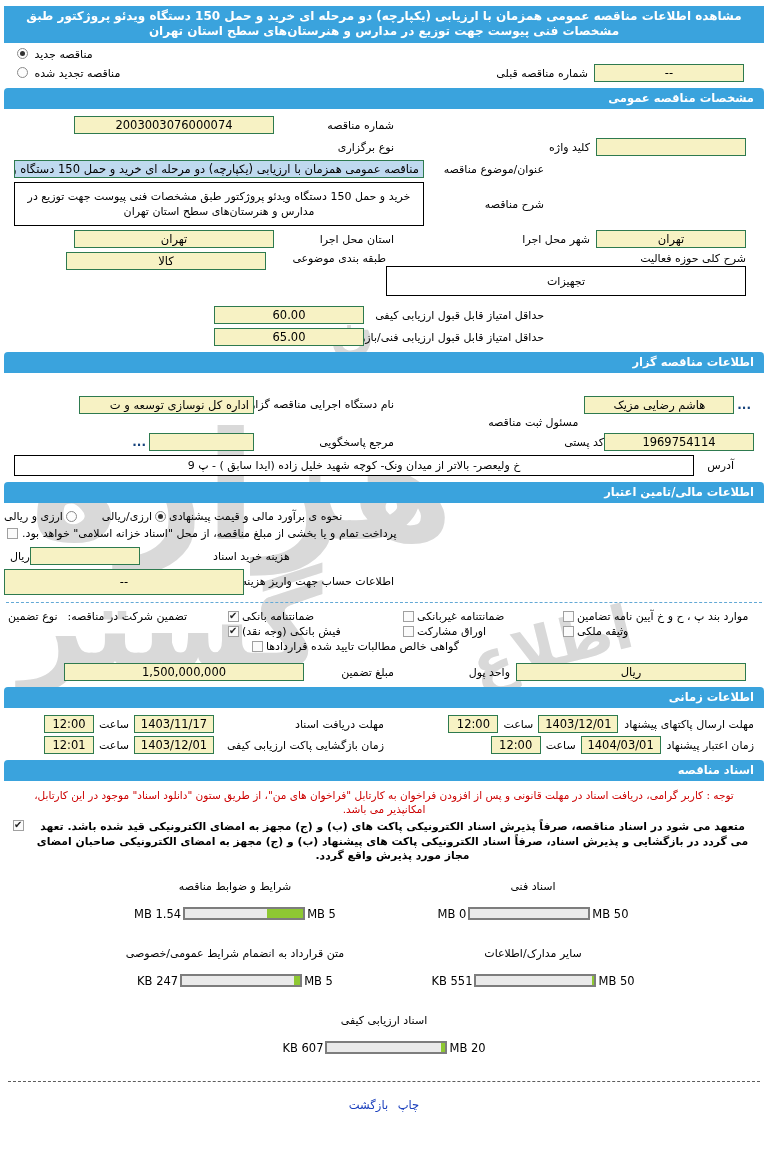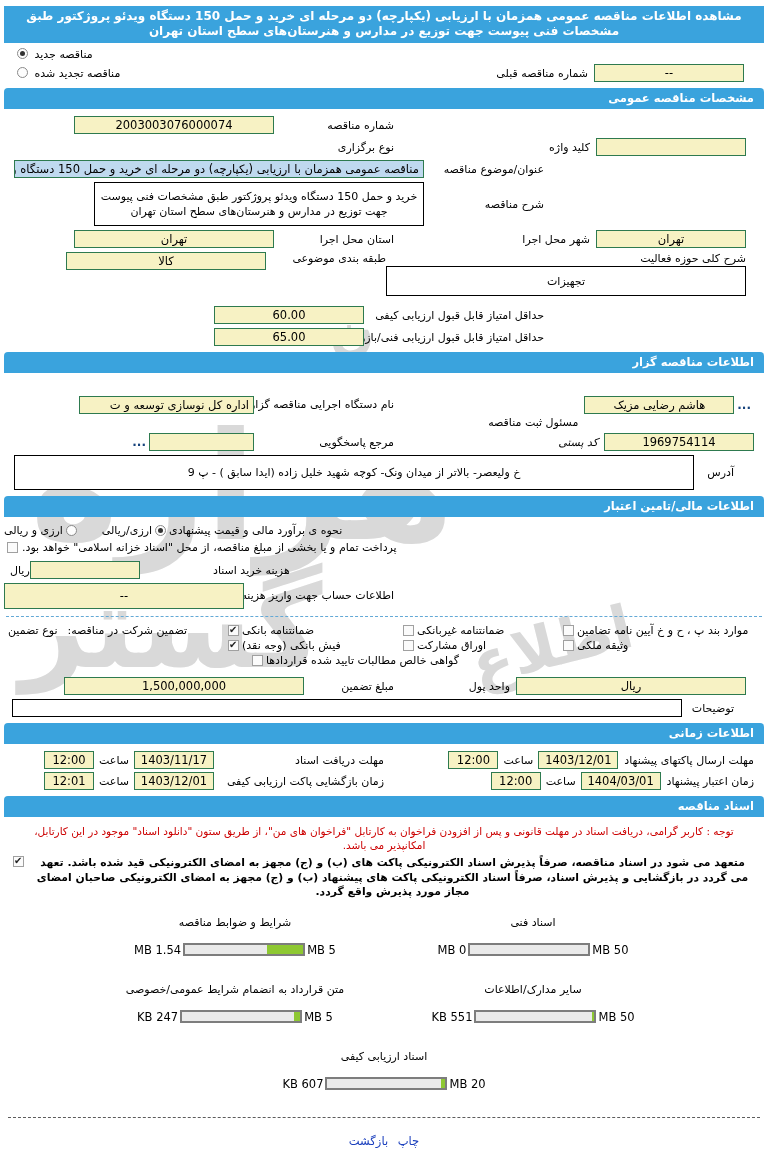--- a/index.html
+++ b/index.html
@@ -244,21 +244,21 @@
     <div style="display:flex; align-items:center; width:540px;">
       <span class="lbl" style="width:120px; text-align:right;">عنوان/موضوع مناقصه</span>
       <div class="fld sel" style="width:410px; text-align:right;">مناقصه عمومی همزمان با ارزیابی (یکپارچه) دو مرحله ای خرید و حمل 150 دستگاه ویدئو پر</div>
     </div>
   </div>
 
   <div class="row" style="align-items:stretch;">
     <div style="flex:1;"></div>
     <div style="display:flex; align-items:center; width:540px;">
       <span class="lbl" style="width:120px; text-align:right;">شرح مناقصه</span>
-      <div class="box-plain" style="width:330px; height:44px; display:flex; align-items:center; justify-content:center;">خرید و حمل 150 دستگاه ویدئو پروژکتور طبق مشخصات فنی پیوست جهت توزیع در مدارس و هنرستان‌های سطح استان تهران</div>
+      <div class="box-plain" style="width:410px; height:44px; display:flex; align-items:center; justify-content:center;">خرید و حمل 150 دستگاه ویدئو پروژکتور طبق مشخصات فنی پیوست جهت توزیع در مدارس و هنرستان‌های سطح استان تهران</div>
     </div>
   </div>
 
   <div class="row">
     <div style="flex:1; display:flex; align-items:center; justify-content:flex-start; padding-right:18px;">
       <div class="fld" style="width:150px;">تهران</div>
       <span class="lbl" style="margin-right:6px;">شهر محل اجرا</span>
     </div>
     <div style="display:flex; align-items:center; width:390px;">
       <span class="lbl" style="width:120px; text-align:right;">استان محل اجرا</span>
@@ -302,34 +302,34 @@
     </div>
     <div style="display:flex; align-items:center; width:390px;">
       <span class="lbl" style="width:140px; text-align:right;">نام دستگاه اجرایی مناقصه گزار</span>
       <div class="fld" style="width:175px; text-align:right;">اداره کل نوسازی  توسعه و ت</div>
     </div>
   </div>
 
   <div class="row">
     <div style="flex:1; display:flex; align-items:center; justify-content:flex-start; padding-right:10px;">
       <div class="fld" style="width:150px;">1969754114</div>
-      <span class="lbl" style="margin-right:6px;font-style:italic;">کد پستی</span>
+      <span class="lbl" style="">کد پستی</span>
     </div>
     <div style="display:flex; align-items:center; width:390px;">
       <span class="lbl" style="width:140px; text-align:right;">مرجع پاسخگویی</span>
       <div class="fld" style="width:105px;"></div>
       <span class="dots">...</span>
     </div>
   </div>
 
   <div class="row">
     <div style="flex:1;"></div>
     <div style="display:flex; align-items:center; width:730px;">
       <span class="lbl" style="width:40px; text-align:right;">آدرس</span>
-      <div class="box-plain" style="width:680px; height:35px; display:flex; align-items:center; justify-content:center;">خ ولیعصر- بالاتر از میدان ونک- کوچه شهید خلیل زاده (ایدا سابق ) - پ 9</div>
+      <div class="box-plain" style="width:680px; height:21px; display:flex; align-items:center; justify-content:center;">خ ولیعصر- بالاتر از میدان ونک- کوچه شهید خلیل زاده (ایدا سابق ) - پ 9</div>
     </div>
   </div>
 
   <div class="sec-bar">اطلاعات مالی/تامین اعتبار</div>
 
   <div class="row" style="justify-content:flex-start;">
     <div style="flex:1;"></div>
     <div style="display:flex; align-items:center;">
       <span class="lbl">نحوه ی برآورد مالی و قیمت پیشنهادی</span>
       <span class="radio on"></span>
@@ -427,27 +427,20 @@
     <div style="flex:1; display:flex; align-items:center; justify-content:flex-start; padding-right:18px;">
       <div class="fld" style="width:230px;">ریال</div>
       <span class="lbl" style="margin-right:6px;">واحد پول</span>
     </div>
     <div style="display:flex; align-items:center; width:390px;">
       <span class="lbl" style="width:90px; text-align:right;">مبلغ تضمین</span>
       <div class="fld" style="width:240px; text-align:center;">1,500,000,000</div>
     </div>
   </div>
 
-  <div class="row">
-    <div style="flex:1;"></div>
-    <div style="display:flex; align-items:center; width:730px;">
-      <span class="lbl" style="width:52px; text-align:right;">توضیحات</span>
-      <div class="box-plain" style="width:670px; height:18px;"></div>
-    </div>
-  </div>
 
   <div class="sec-bar">اطلاعات زمانی</div>
 
   <div class="row" style="margin:3px 0;">
     <div style="flex:1; display:flex; align-items:center; justify-content:flex-start; padding-right:10px;">
       <span class="lbl" style="margin-left:6px;">مهلت ارسال پاکتهای پیشنهاد</span>
       <div class="fld" style="width:80px;">1403/12/01</div>
       <span class="lbl" style="margin:0 5px;">ساعت</span>
       <div class="fld" style="width:50px;">12:00</div>
     </div>

